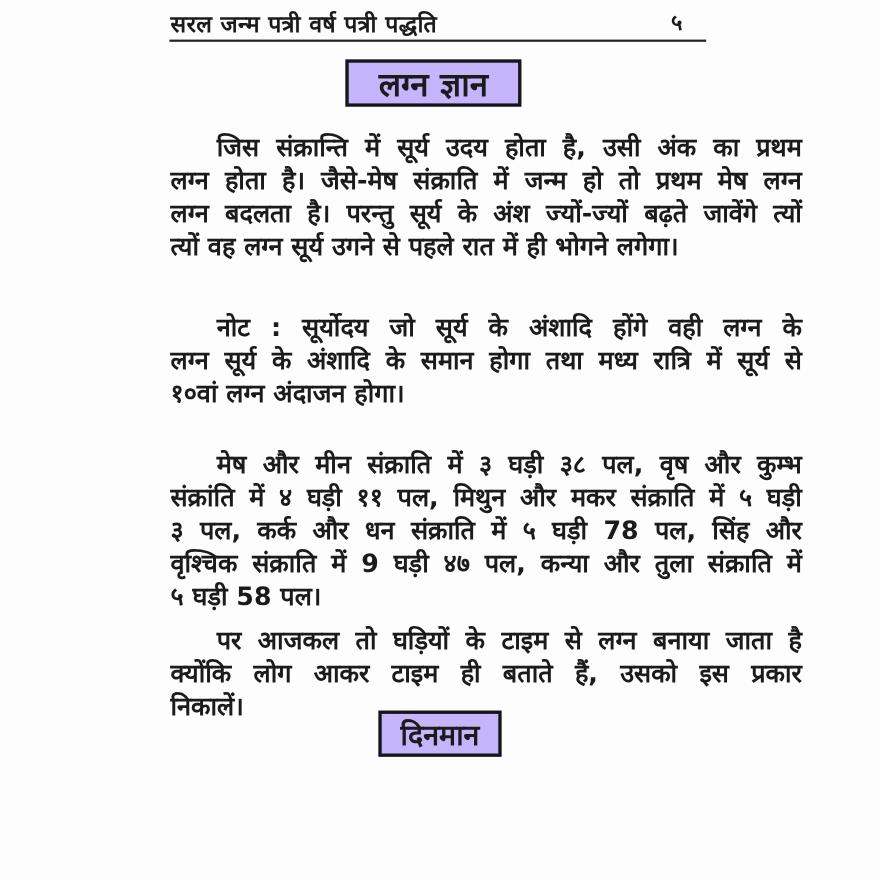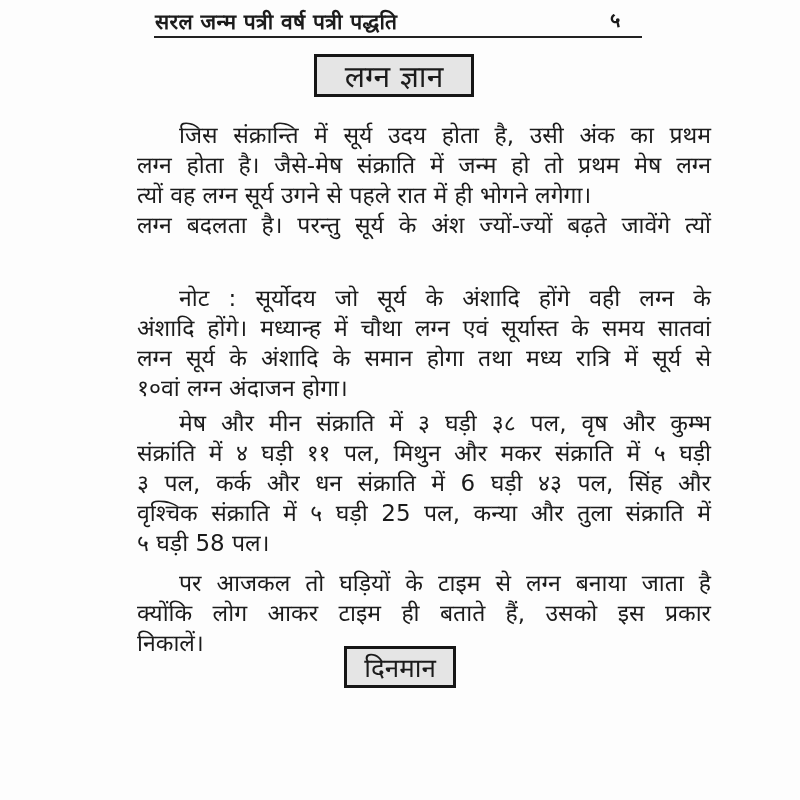--- a/index.html
+++ b/index.html
@@ -21,30 +21,30 @@
   .pg-num {
     position:absolute; left:610px; top:6px;
     font-size:20px; font-weight:700;
   }
   .pg-rule {
     position:absolute; left:154px; top:36px;
     width:488px; height:2px; background:#222222;
   }
   
   .hbox {
-    position:absolute; border:3px solid #161616; background:#e5e5e5;
+    position:absolute; border:3px solid #161616; background:#c4b5fd;
     display:flex; align-items:center; justify-content:center;
-    font-weight:400; white-space:nowrap;
+    font-weight:700; white-space:nowrap;
   }
   .hbox1 { left:314px; top:54px; width:160px; height:43px; font-size:30px; }
   .hbox2 { left:344px; top:646px; width:112px; height:42px; font-size:26px; }
   
   .para {
-    position:absolute; left:137px; width:574px;
-    font-size:23px; font-weight:400;
+    position:absolute; left:155px; width:574px;
+    font-size:23px; font-weight:700;
   }
   .ln { height:30px; line-height:30px; text-align:justify; white-space:nowrap; }
   .jl { text-align-last:justify; white-space:normal; }
   .ind { text-indent:42px; }
   #para-0 { top:120px; }
   #para-1 { top:283px; }
   #para-2 { top:408px; }
   #para-3 { top:568px; }
   #para-4 { top:696px; }
 </style>
@@ -57,36 +57,35 @@
   <span class="pg-num">५</span>
   <div class="pg-rule"></div>
 
   <div class="hbox hbox1">
     <span>लग्न ज्ञान</span>
   </div>
 
   <div class="para" id="para-0">
     <div class="ln jl ind">जिस संक्रान्ति में सूर्य उदय होता है, उसी अंक का प्रथम</div>
     <div class="ln jl">लग्न होता है। जैसे-मेष संक्राति में जन्म हो तो प्रथम मेष लग्न</div>
+    <div class="ln jl">लग्न बदलता है। परन्तु सूर्य के अंश ज्यों-ज्यों बढ़ते जावेंगे त्यों</div>
     <div class="ln">त्यों वह लग्न सूर्य उगने से पहले रात में ही भोगने लगेगा।</div>
-    <div class="ln jl">लग्न बदलता है। परन्तु सूर्य के अंश ज्यों-ज्यों बढ़ते जावेंगे त्यों</div>
   </div>
 
   <div class="para" id="para-1">
     <div class="ln jl ind">नोट : सूर्योदय जो सूर्य के अंशादि होंगे वही लग्न के</div>
-    <div class="ln jl">अंशादि होंगे। मध्यान्ह में चौथा लग्न एवं सूर्यास्त के समय सातवां</div>
     <div class="ln jl">लग्न सूर्य के अंशादि के समान होगा तथा मध्य रात्रि में सूर्य से</div>
     <div class="ln">१०वां लग्न अंदाजन होगा।</div>
   </div>
 
   <div class="para" id="para-2">
     <div class="ln jl ind">मेष और मीन संक्राति में ३ घड़ी ३८ पल, वृष और कुम्भ</div>
     <div class="ln jl">संक्रांति में ४ घड़ी ११ पल, मिथुन और मकर संक्राति में ५ घड़ी</div>
-    <div class="ln jl">३ पल, कर्क और धन संक्राति में 6 घड़ी ४३ पल, सिंह और</div>
-    <div class="ln jl">वृश्चिक संक्राति में ५ घड़ी 25 पल, कन्या और तुला संक्राति में</div>
+    <div class="ln jl">३ पल, कर्क और धन संक्राति में ५ घड़ी 78 पल, सिंह और</div>
+    <div class="ln jl">वृश्चिक संक्राति में 9 घड़ी ४७ पल, कन्या और तुला संक्राति में</div>
     <div class="ln">५ घड़ी 58 पल।</div>
   </div>
 
   <div class="para" id="para-3">
     <div class="ln jl ind">पर आजकल तो घड़ियों के टाइम से लग्न बनाया जाता है</div>
     <div class="ln jl">क्योंकि लोग आकर टाइम ही बताते हैं, उसको इस प्रकार</div>
     <div class="ln">निकालें।</div>
   </div>
 
   <div class="hbox hbox2">

